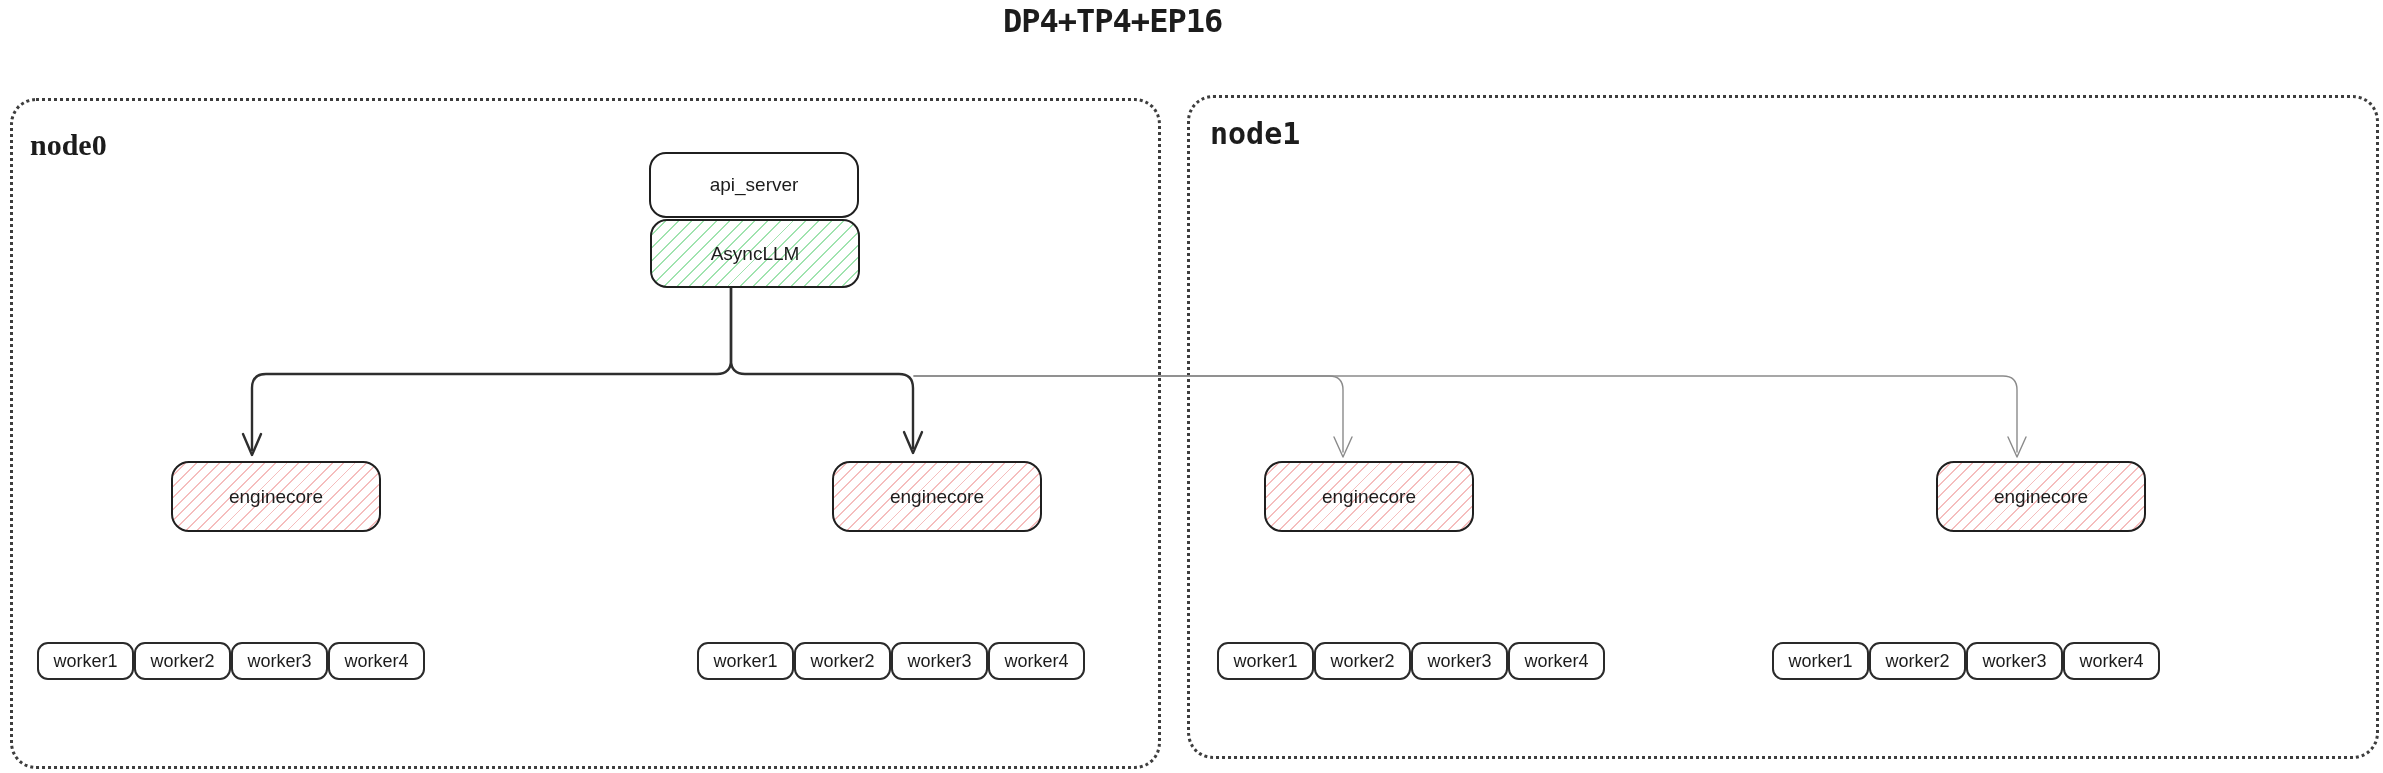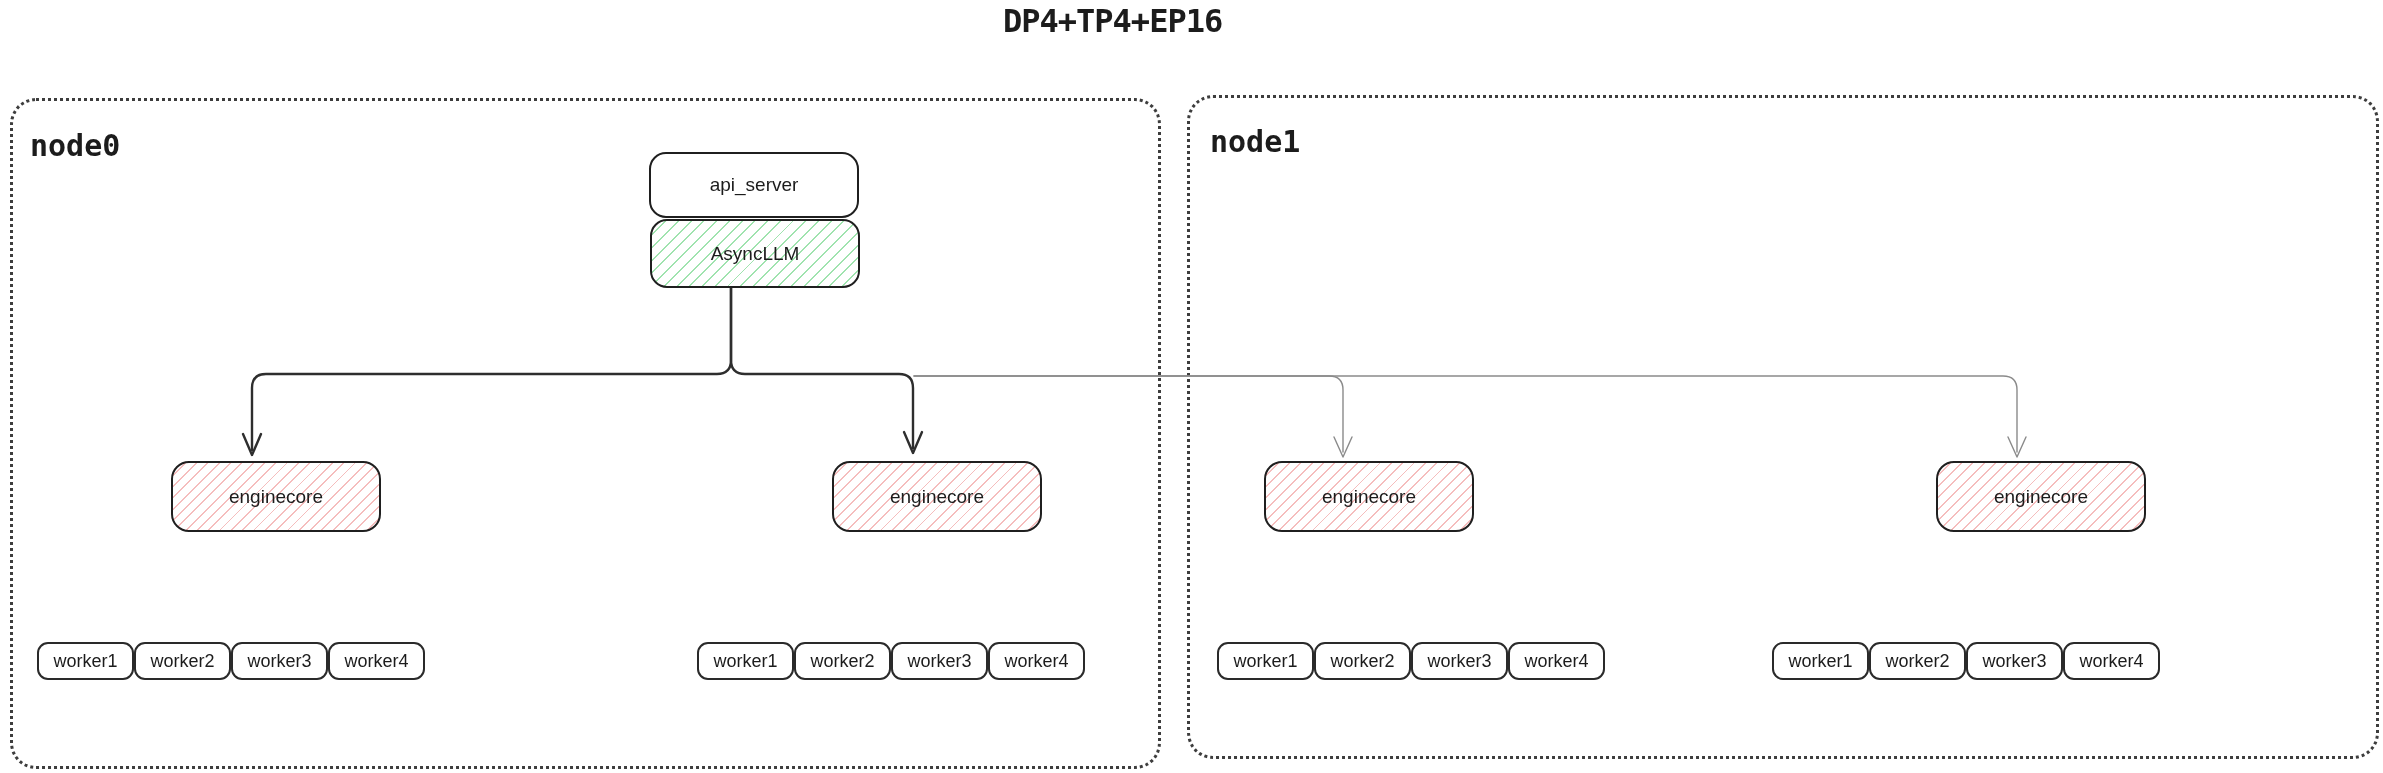--- a/index.html
+++ b/index.html
@@ -20,22 +20,22 @@
   .node-rect{
     position:absolute; border:3px dotted var(--node-border); border-radius:26px;
     background:transparent; z-index:1;
   }
   .node-rect.n0{ left:10px; top:98px;  width:1145px; height:665px; }
   .node-rect.n1{ left:1187px; top:95px; width:1186px; height:658px; }
   .node-label{
     position:absolute; font-family:"DejaVu Sans Mono", monospace; font-weight:bold;
     font-size:30px; z-index:4; white-space:nowrap;
   }
-  .node-label.n0{ left:30px; top:128px; }
-  .node-label.n1{ left:1210px; top:124px; }
+  .node-label.n0{ left:30px; top:128px;font-family:Liberation Serif, serif; }
+  .node-label.n1{ left:1210px; top:116px; }
   .box{
     position:absolute; box-sizing:border-box; border:2.4px solid var(--border);
     background:#fff; display:flex; align-items:center; justify-content:center;
     z-index:3; font-size:19px; white-space:nowrap;margin-left:24px;
   }
   .stack-top{ left:625px; top:152px; width:210px; height:66px; border-radius:17px; }
   .stack-bot{ left:626px; top:219px; width:210px; height:69px; border-radius:17px; }
   .hatch-green{
     background:
       repeating-linear-gradient(135deg, var(--green-hatch) 0, var(--green-hatch) 1.4px,

